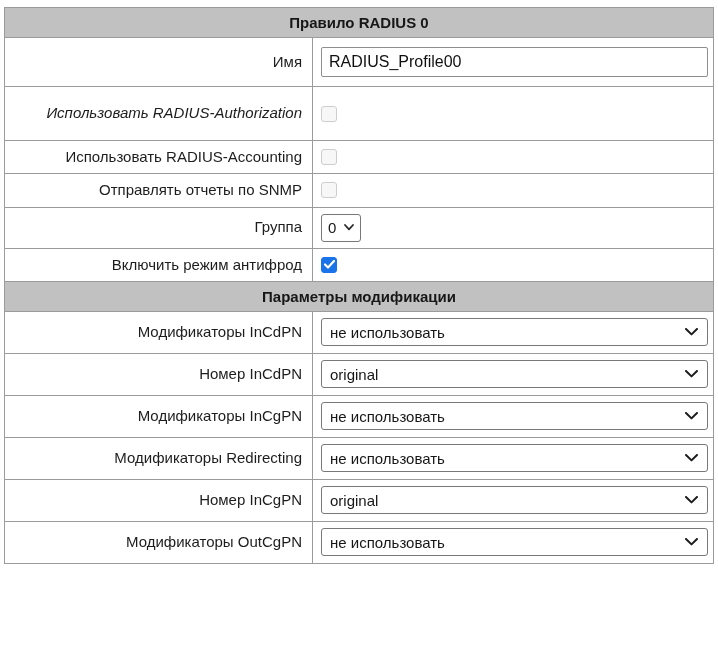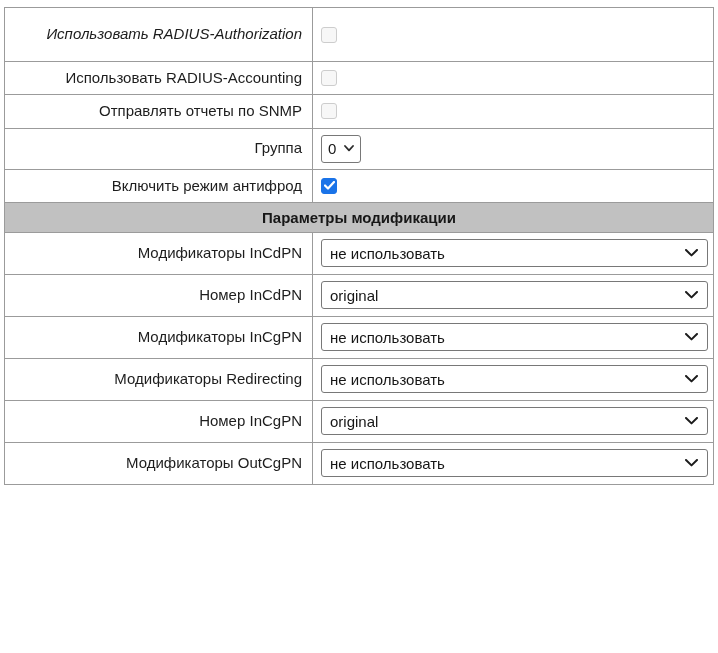--- a/index.html
+++ b/index.html
@@ -101,21 +101,30 @@
 </head>
 <body>
 
 <table class="config-table">
   <colgroup>
       <col class="label-col">
       <col>
     </colgroup>
 
   <tbody>
-
+      <tr>
+    <th class="section-header" colspan="2">Правило RADIUS 0</th>
+  </tr>
+
+  <tr class="r-name">
+    <td class="label-cell">Имя</td>
+    <td class="field-cell">
+      <input class="text-input" type="text" value="RADIUS_Profile00" style="">
+    </td>
+  </tr>
 
   <tr class="r-twoline">
     <td class="label-cell">Использовать RADIUS-Authorization</td>
     <td class="field-cell">
       <div class="checkbox unchecked"></div>
     </td>
   </tr>
 
   <tr class="r-check">
     <td class="label-cell">Использовать RADIUS-Accounting</td>

